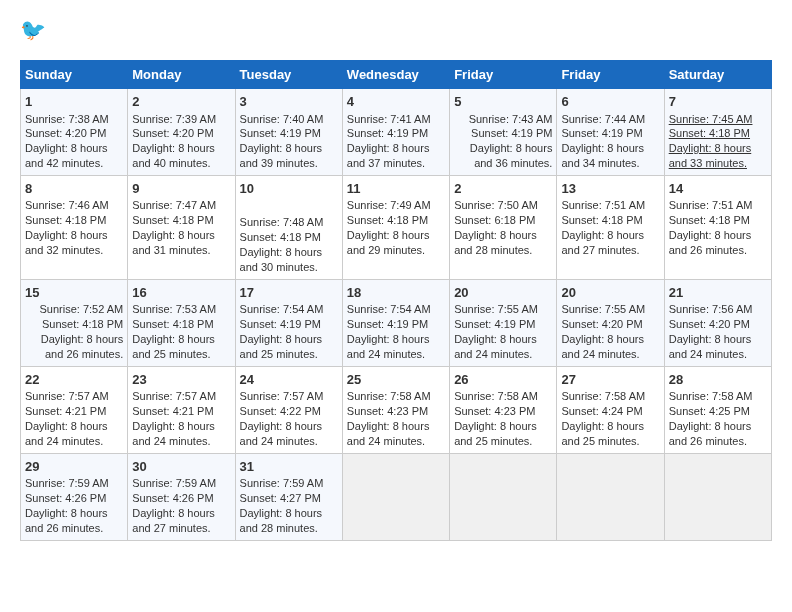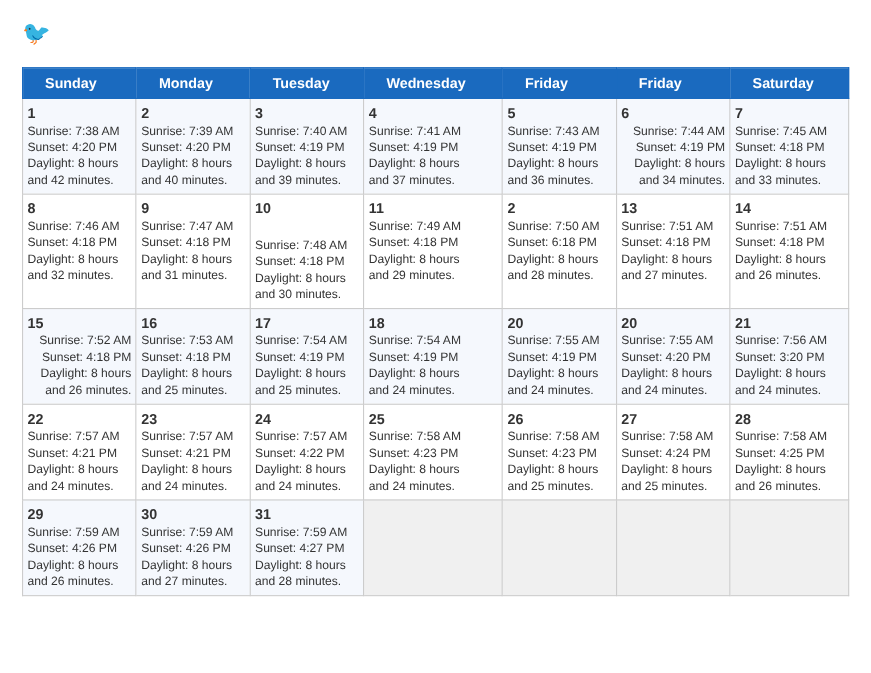--- a/index.html
+++ b/index.html
@@ -43,21 +43,21 @@
       color: #555;
     }
     table {
       width: 100%;
       border-collapse: collapse;
       font-size: 11px;
     }
     thead tr th {
       background-color: #1a6abf;
       color: #fff;
-      padding: 6px 20px;
+      padding: 6px 4px;
       text-align: left;
       font-size: 13px;
       font-weight: bold;
       border: 1px solid #1a6abf;
     }
     tbody tr td {
       border: 1px solid #ccc;
       padding: 4px 4px;
       vertical-align: top;
       background: #fff;
@@ -145,35 +145,35 @@
           </td>
           <td>
             <span class="day-num">4</span>
             <div class="cell-text" style="white-space: pre-line;">Sunrise: 7:41 AM
 Sunset: 4:19 PM
 Daylight: 8 hours
 and 37 minutes.</div>
           </td>
           <td>
             <span class="day-num">5</span>
-            <div class="cell-text" style="white-space: pre-line;">Sunrise: 7:43 AM
+            <div class="cell-text" style="white-space: pre-line; text-align: right;">Sunrise: 7:43 AM
 Sunset: 4:19 PM
 Daylight: 8 hours
 and 36 minutes.</div>
           </td>
           <td>
             <span class="day-num">6</span>
-            <div class="cell-text" style="white-space: pre-line; text-align: right;">Sunrise: 7:44 AM
+            <div class="cell-text" style="white-space: pre-line;">Sunrise: 7:44 AM
 Sunset: 4:19 PM
 Daylight: 8 hours
 and 34 minutes.</div>
           </td>
           <td>
             <span class="day-num">7</span>
-            <div class="cell-text" style="white-space: pre-line;">Sunrise: 7:45 AM
+            <div class="cell-text" style="white-space: pre-line; text-decoration: underline;">Sunrise: 7:45 AM
 Sunset: 4:18 PM
 Daylight: 8 hours
 and 33 minutes.</div>
           </td>
         </tr>
         <tr>
           <td>
             <span class="day-num">8</span>
             <div class="cell-text" style="white-space: pre-line;">Sunrise: 7:46 AM
 Sunset: 4:18 PM
@@ -262,21 +262,21 @@
           <td>
             <span class="day-num">20</span>
             <div class="cell-text" style="white-space: pre-line;">Sunrise: 7:55 AM
 Sunset: 4:20 PM
 Daylight: 8 hours
 and 24 minutes.</div>
           </td>
           <td>
             <span class="day-num">21</span>
             <div class="cell-text" style="white-space: pre-line;">Sunrise: 7:56 AM
-Sunset: 3:20 PM
+Sunset: 4:20 PM
 Daylight: 8 hours
 and 24 minutes.</div>
           </td>
         </tr>
         <tr>
           <td>
             <span class="day-num">22</span>
             <div class="cell-text" style="white-space: pre-line;">Sunrise: 7:57 AM
 Sunset: 4:21 PM
 Daylight: 8 hours

